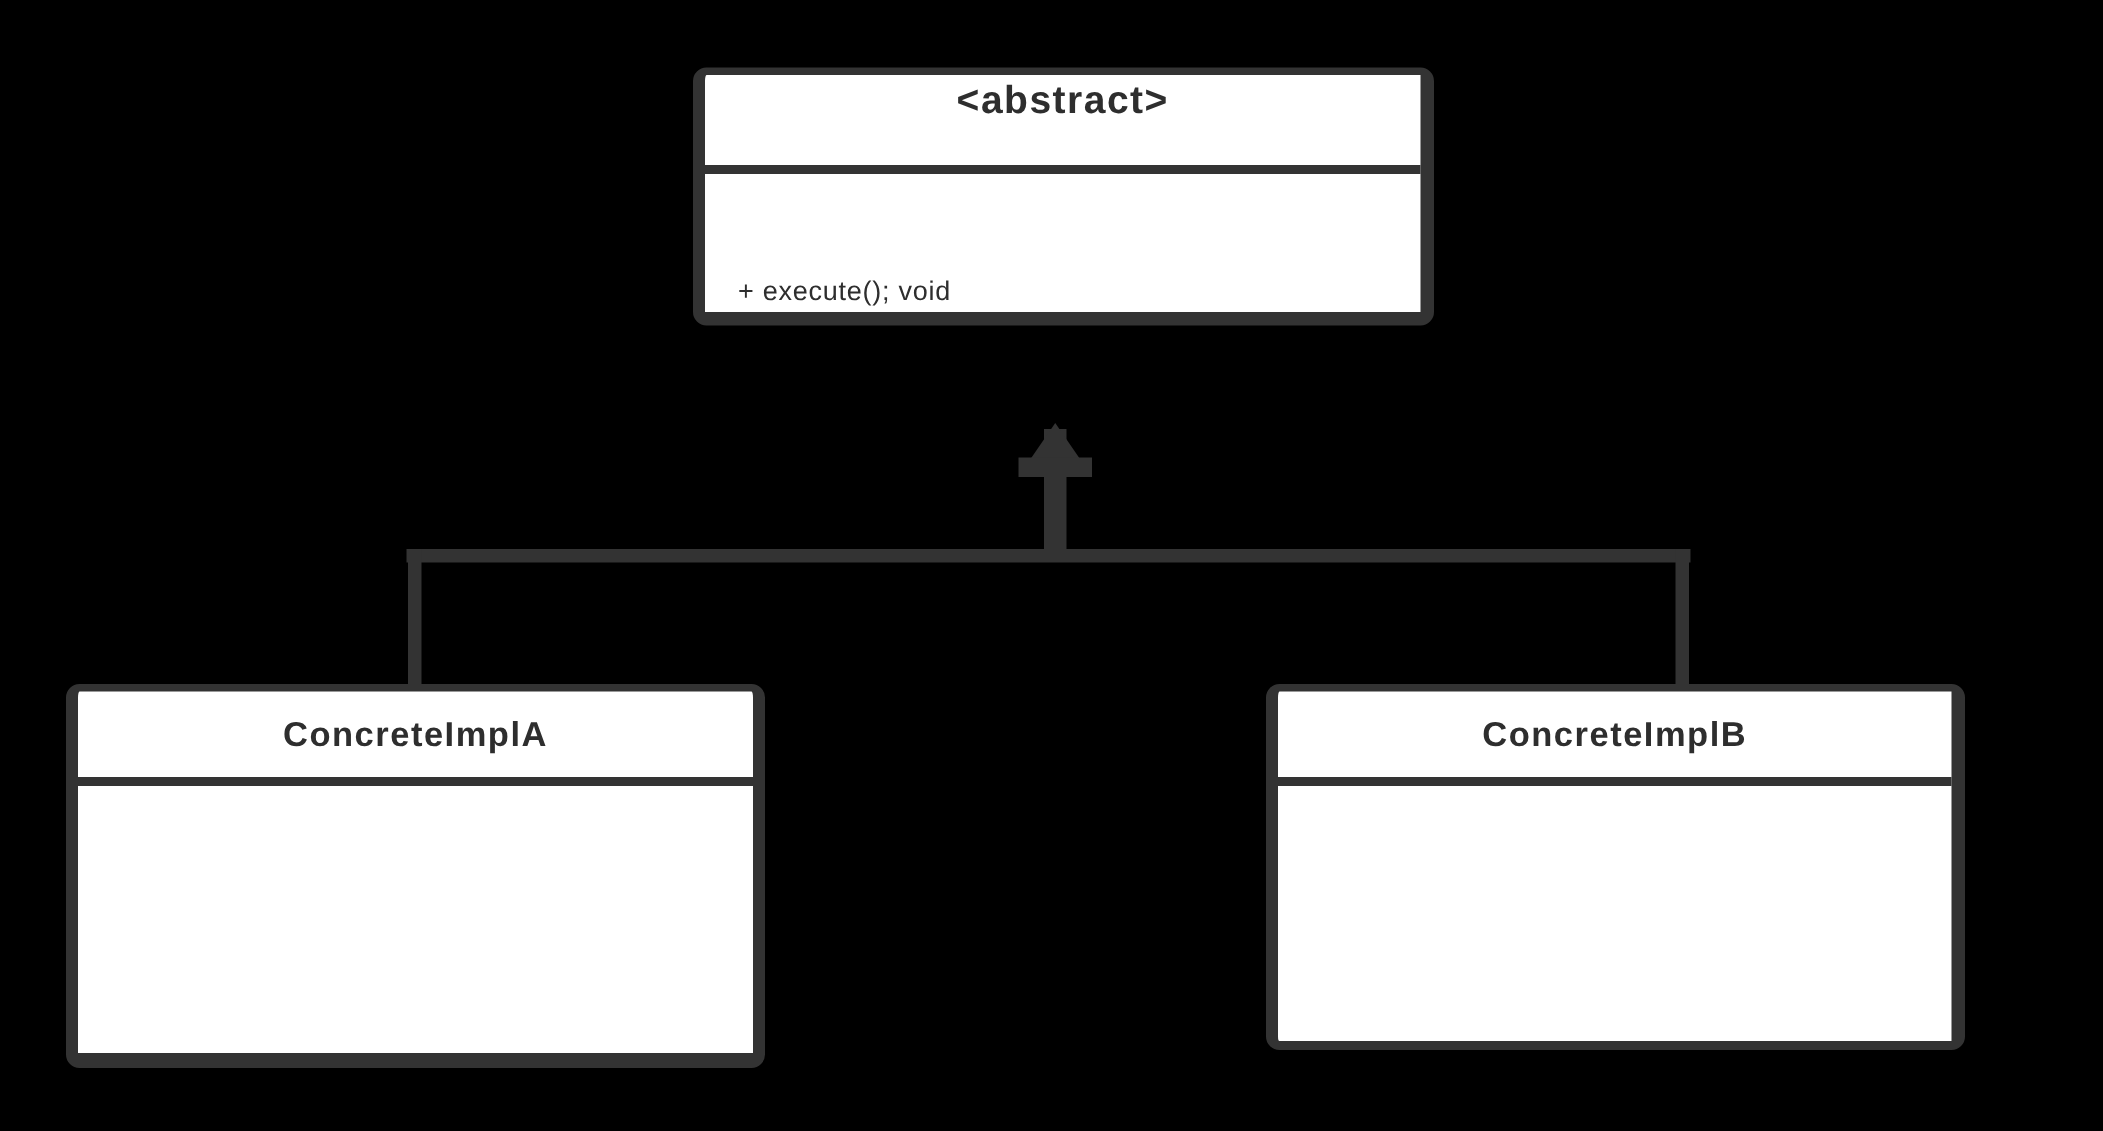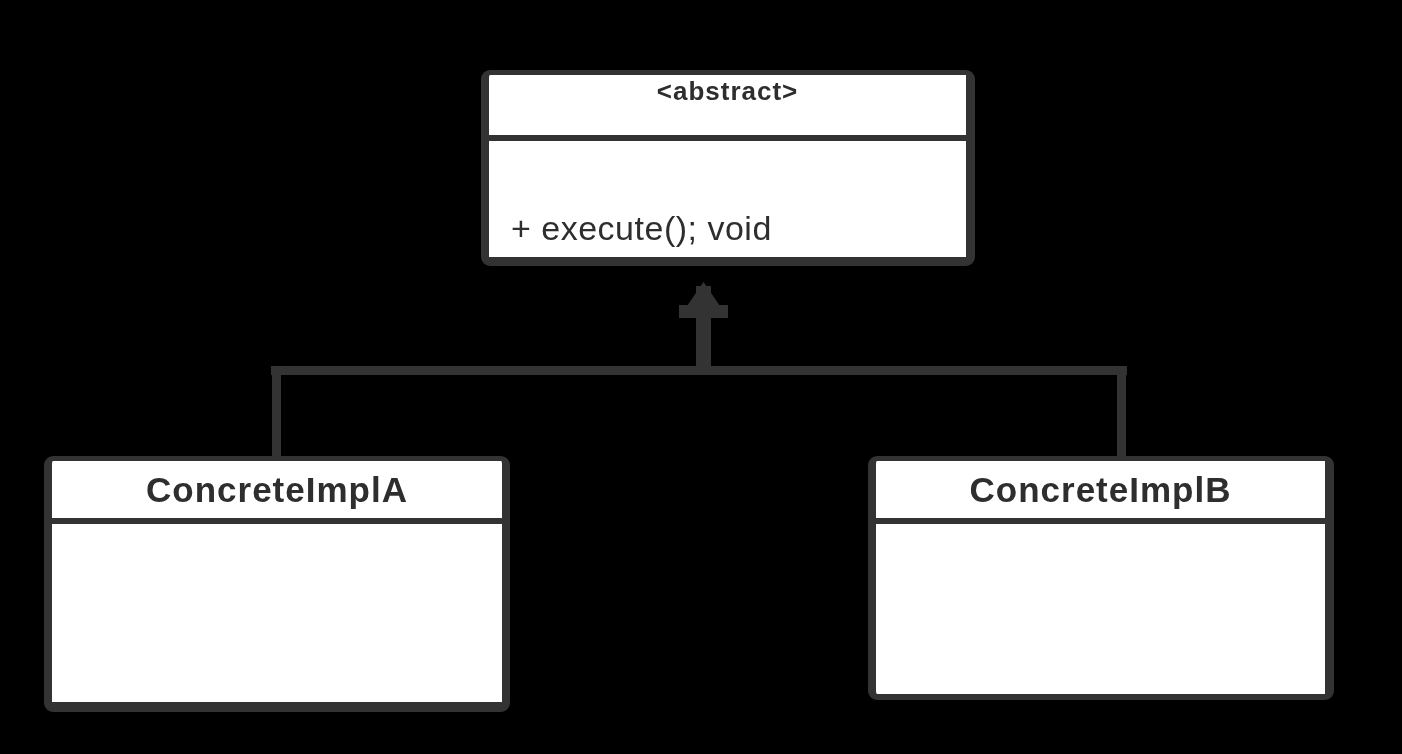--- a/index.html
+++ b/index.html
@@ -32,55 +32,54 @@
   }
   .class-box .hdr {
     text-align: center;
     font-weight: bold;
     letter-spacing: 1px;
     border-bottom: 6px solid #333333;
     color: #2e2e2e;
   }
   
   .box-abs {
-    left: 481px;
+    left: 462px;
     top: 45px;
     width: 494px;
-    height: 196px;
+    height: 172px;
     border-width: 5px 9px 9px 8px;
-    margin-top: 25px;
   }
   .box-abs .hdr {
     padding-top: 2px;
     font-size: 26px;
     line-height: 29px;
     height: 58px;
   }
   .box-abs .members {
     padding: 68px 0 0 22px;
-    font-size: 34px;
+    font-size: 18px;
     letter-spacing: 0.5px;
   }
   
   .box-impl {
     width: 466px;
     top: 456px;
   }
   .box-impl .hdr {
     height: 57px;
     line-height: 57px;
-    font-size: 35px;
+    font-size: 23px;
   }
   .box-impl-a {
     left: 44px;
     height: 256px;
     border-width: 5px 8px 10px 8px;
   }
   .box-impl-b {
-    left: 868px;
+    left: 844px;
     height: 244px;
     border-width: 5px 9px 6px 8px;
   }
   .members {
     min-height: 20px;
   }
 </style>
 </head>
 <body>
 

